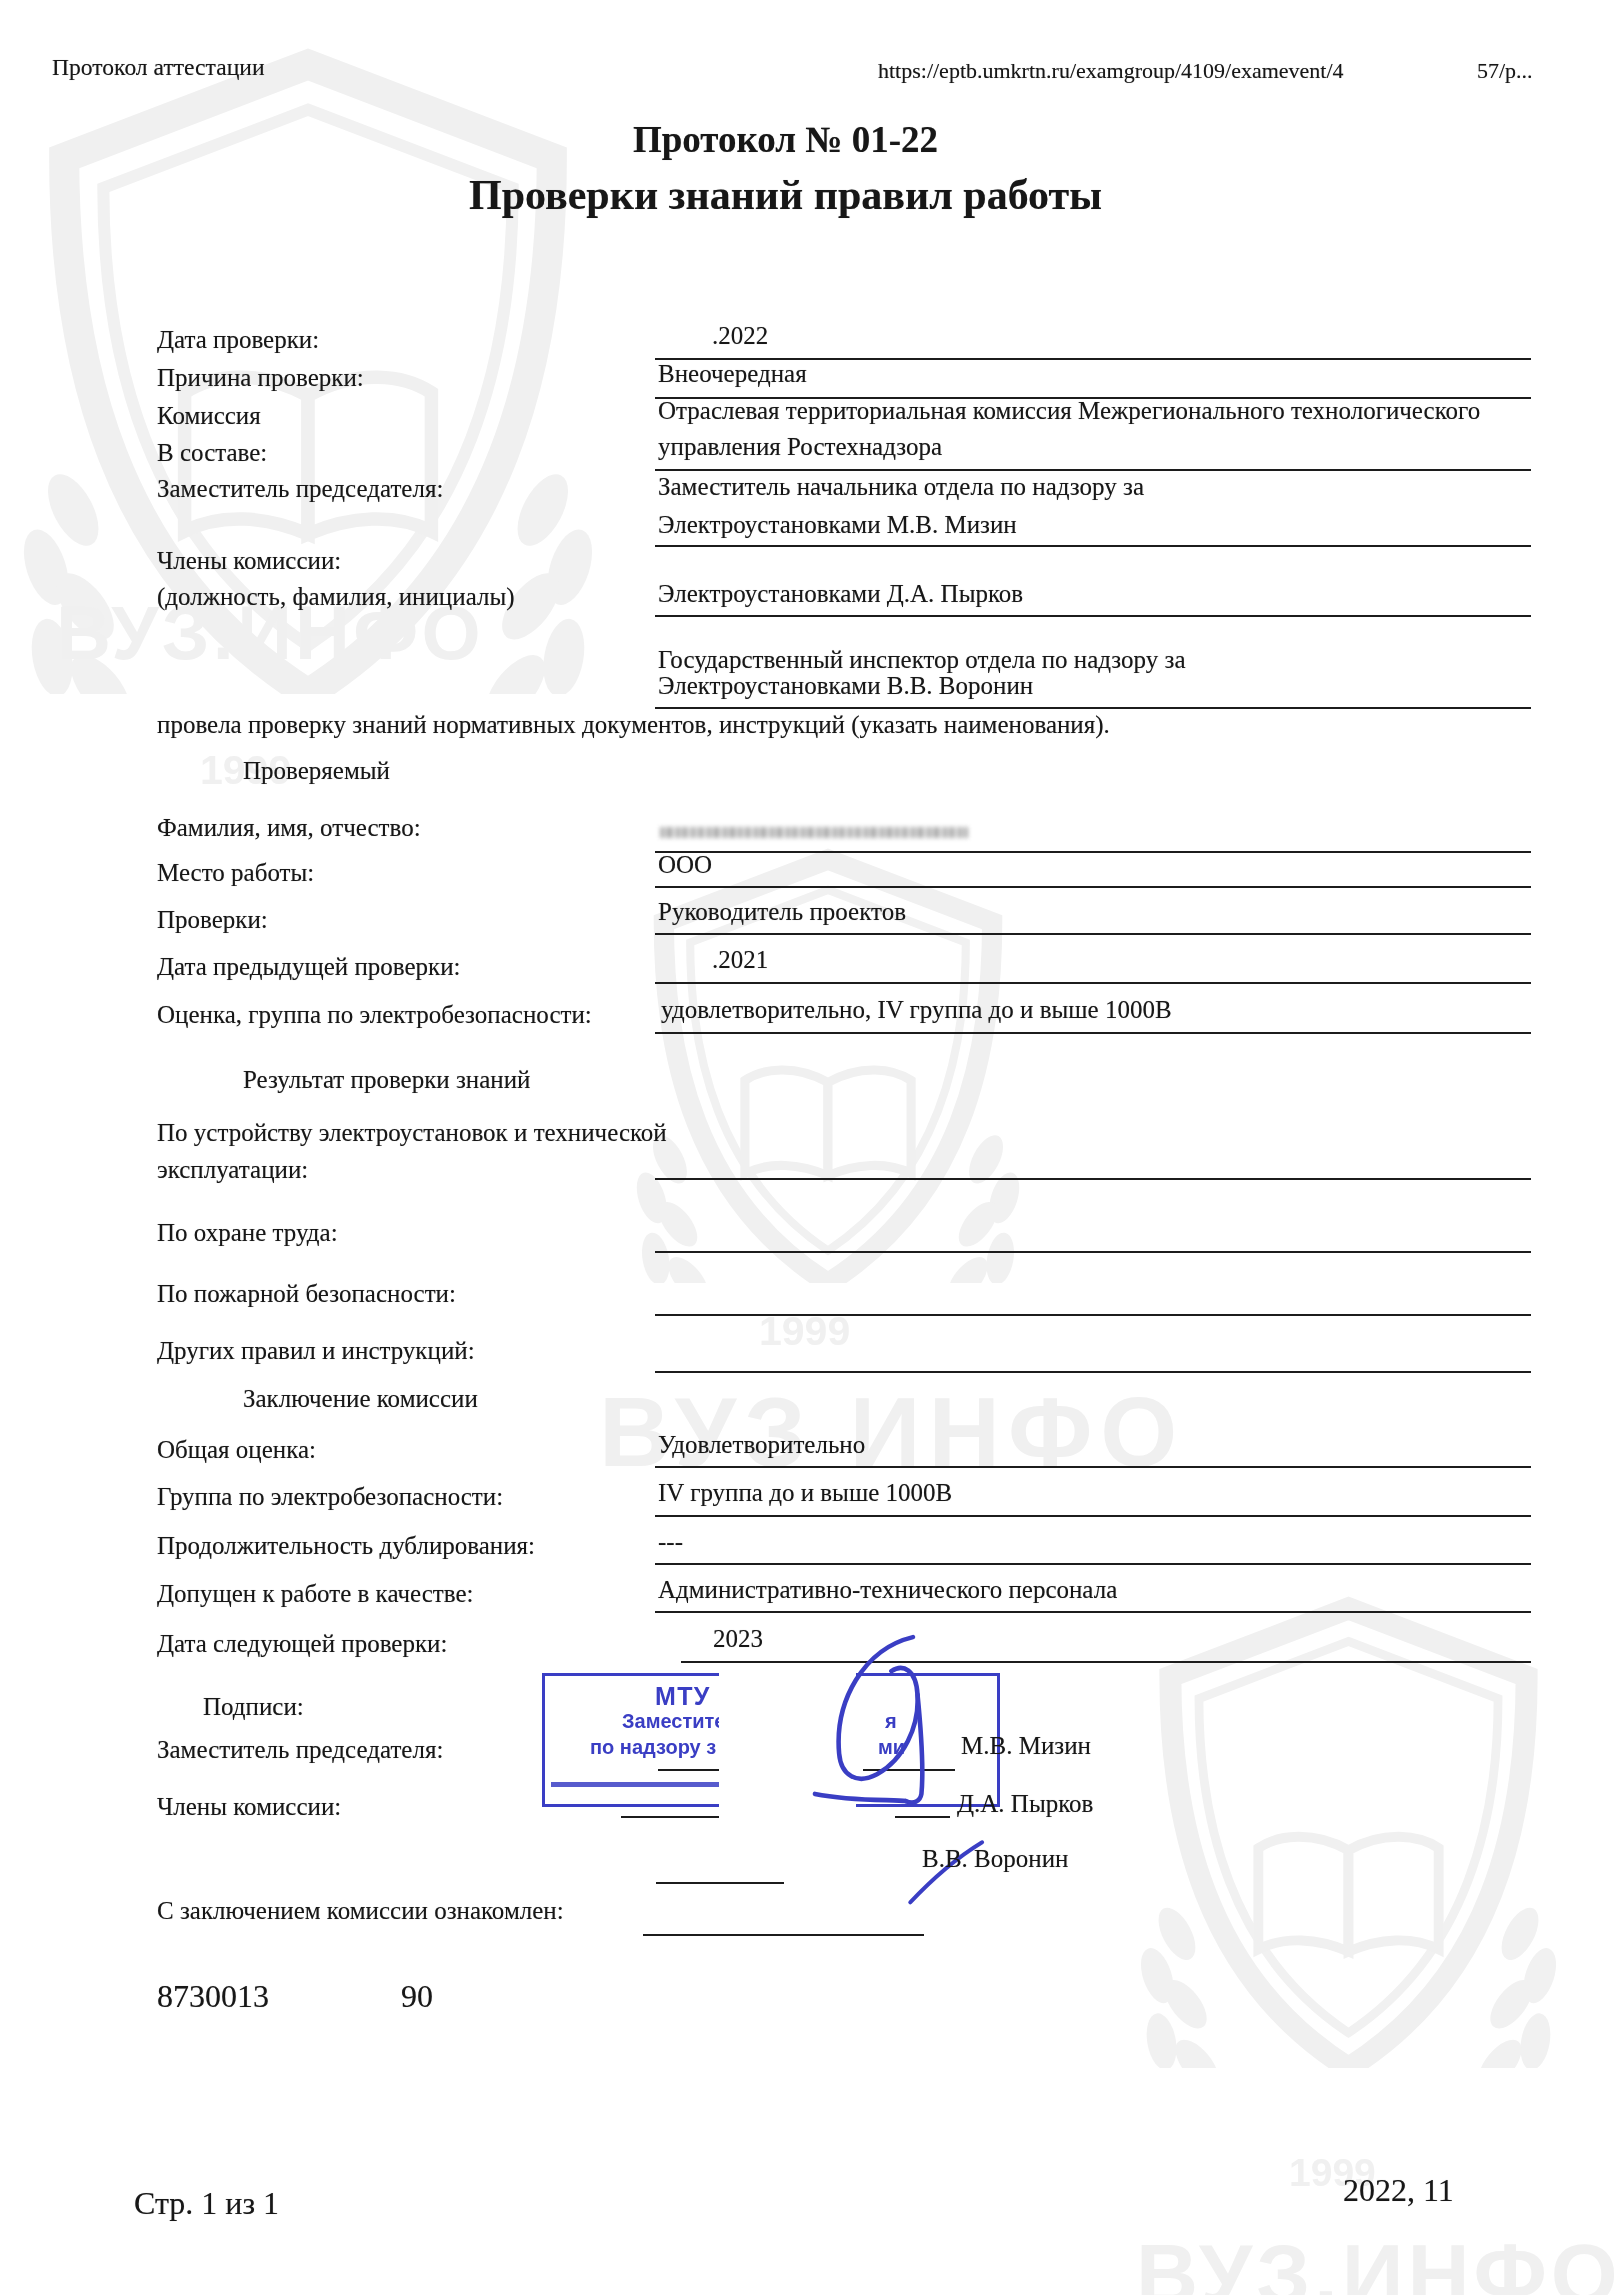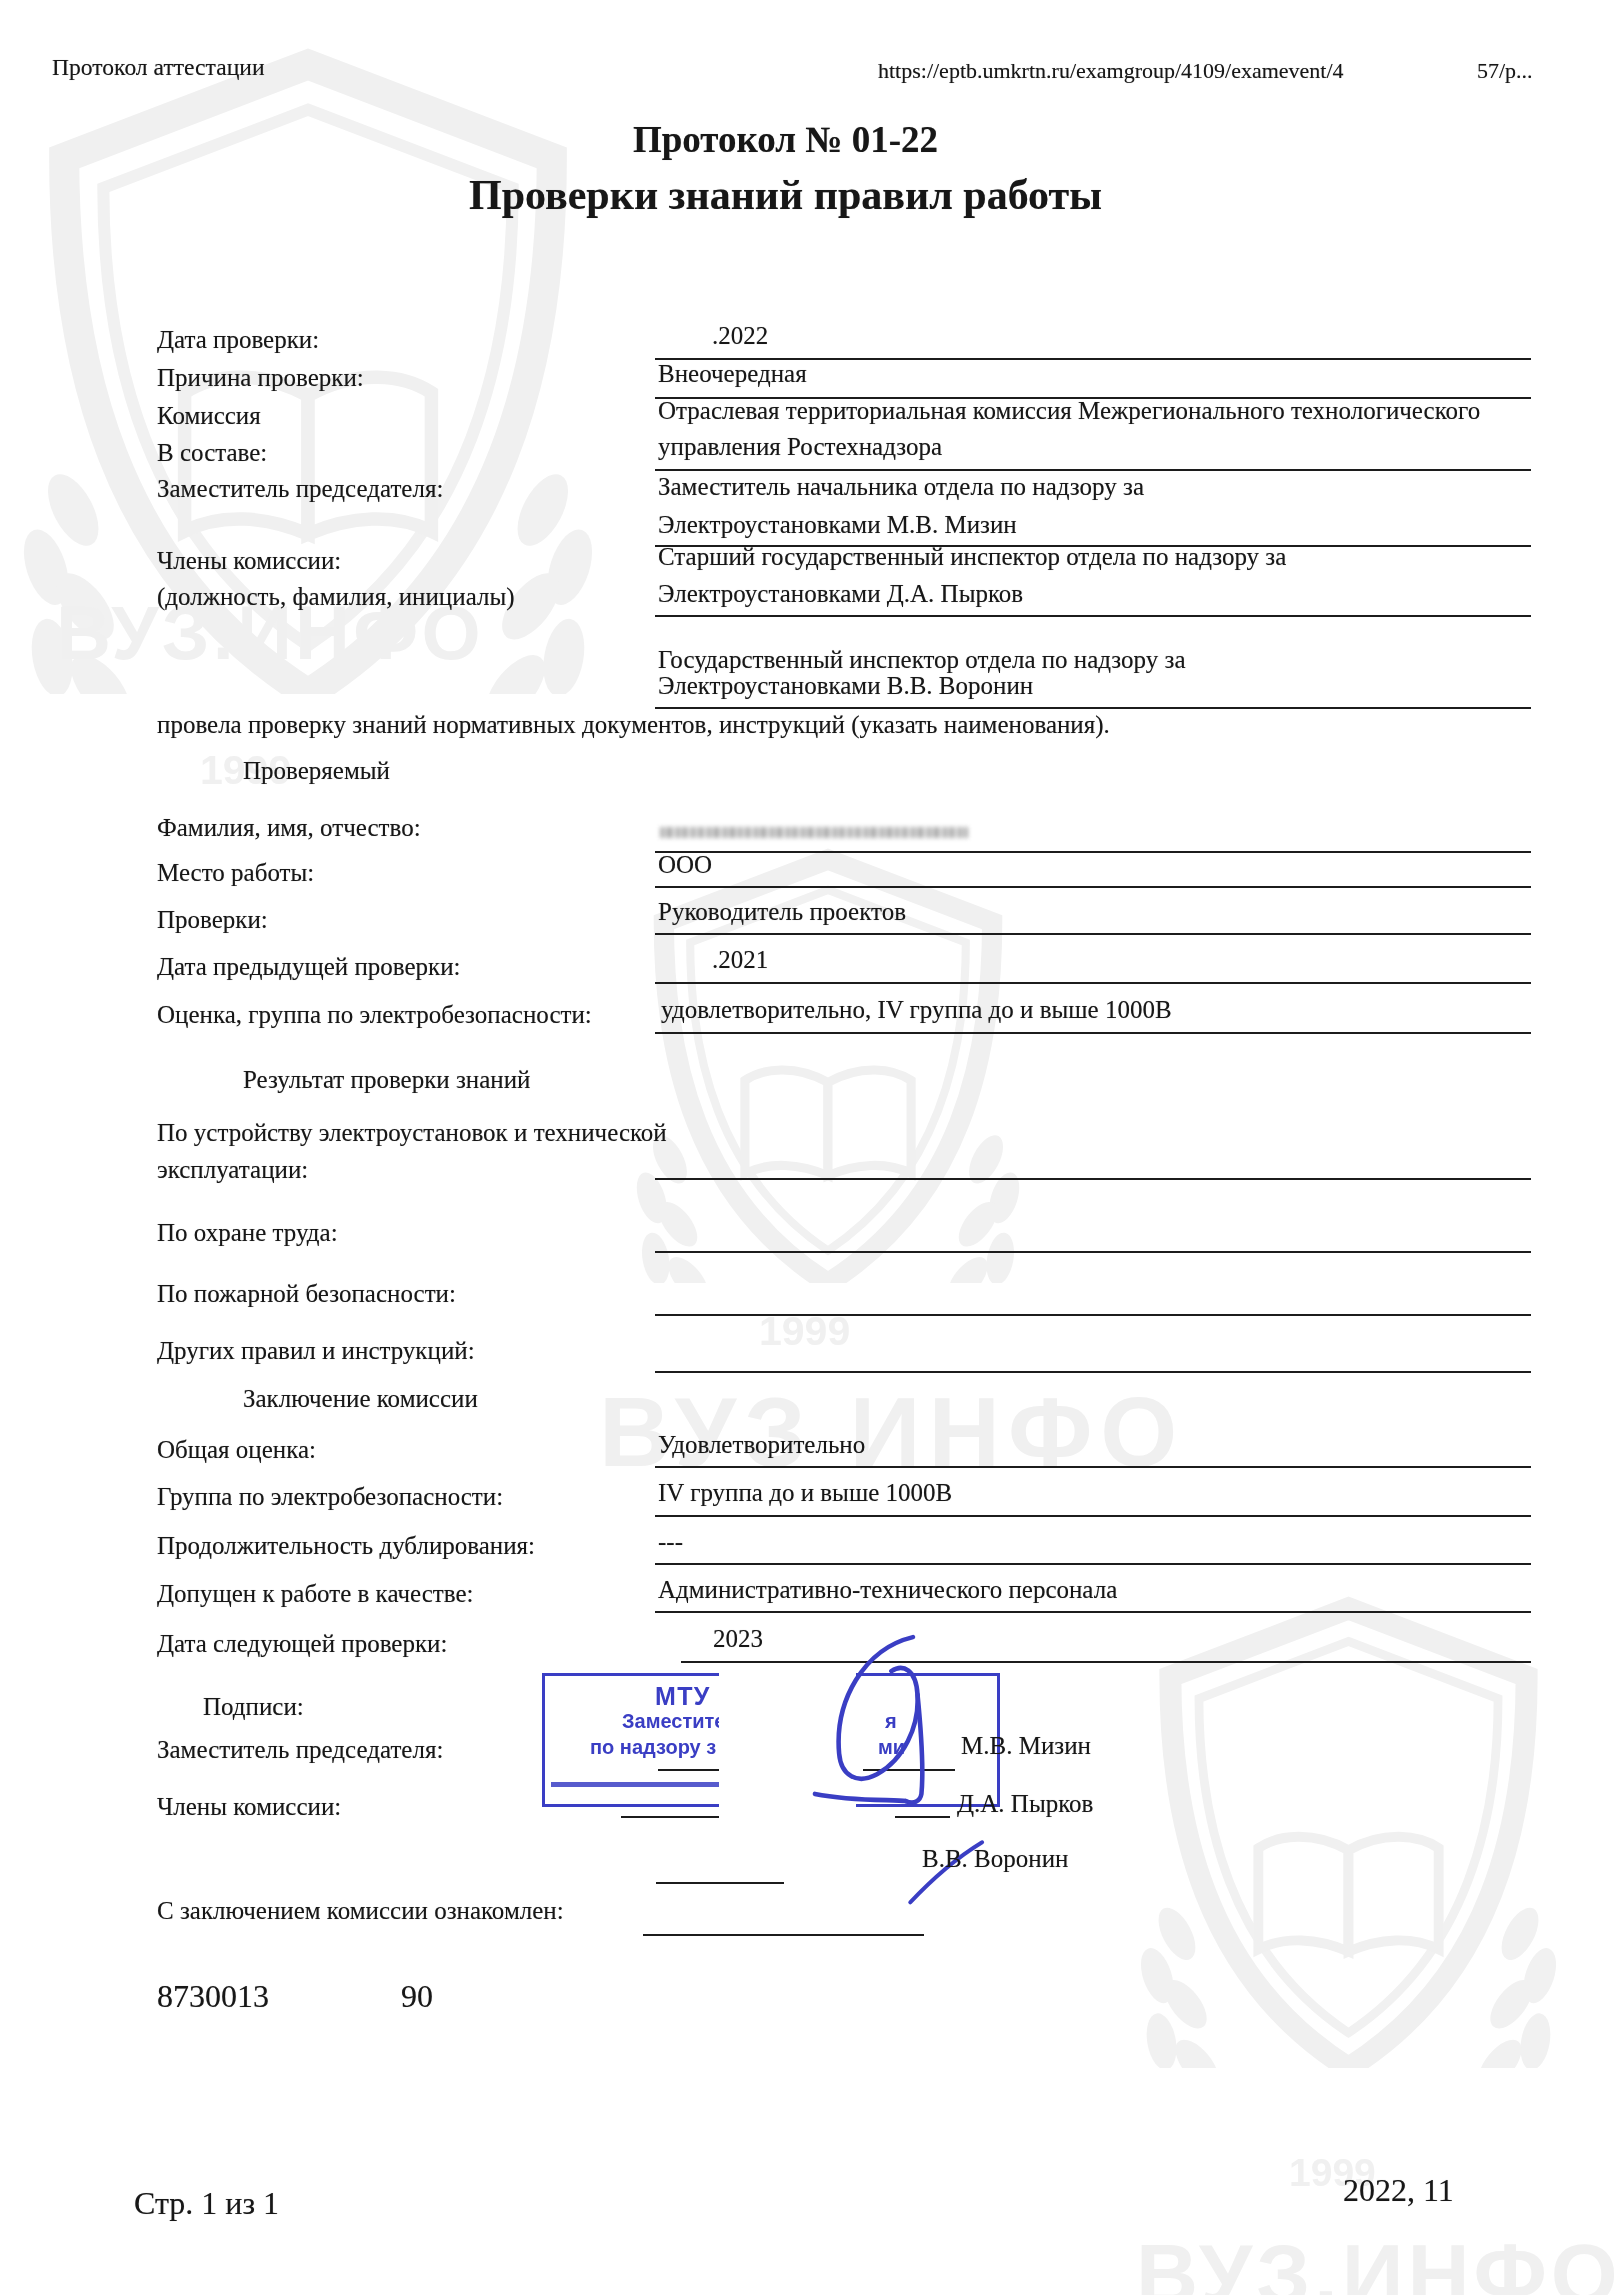--- a/index.html
+++ b/index.html
@@ -90,21 +90,20 @@
   <div class="abs ink lbl" style="left:157px;top:439px">В составе:</div>
   <div class="abs ink val" style="left:658px;top:433px">управления Ростехнадзора</div>
   <div class="seg" style="left:655px;top:469px;width:876px"></div>
 
   <div class="abs ink lbl" style="left:157px;top:475px">Заместитель председателя:</div>
   <div class="abs ink val" style="left:658px;top:473px">Заместитель начальника отдела по надзору за</div>
   <div class="abs ink val" style="left:658px;top:511px">Электроустановками М.В. Мизин</div>
   <div class="seg" style="left:655px;top:545px;width:876px"></div>
 
   <div class="abs ink lbl" style="left:157px;top:547px">Члены комиссии:</div>
-  <div class="abs ink val" style="left:658px;top:543px">Старший государственный инспектор отдела по надзору за</div>
   <div class="abs ink lbl" style="left:157px;top:583px">(должность, фамилия, инициалы)</div>
   <div class="abs ink val" style="left:658px;top:580px">Электроустановками Д.А. Пырков</div>
   <div class="seg" style="left:655px;top:615px;width:876px"></div>
 
   <div class="abs ink val" style="left:658px;top:646px">Государственный инспектор отдела по надзору за</div>
   <div class="abs ink val" style="left:658px;top:672px">Электроустановками В.В. Воронин</div>
   <div class="seg" style="left:655px;top:707px;width:876px"></div>
 
   <div class="abs ink para" style="left:157px;top:711px">провела проверку знаний нормативных документов, инструкций (указать наименования).</div>
 

